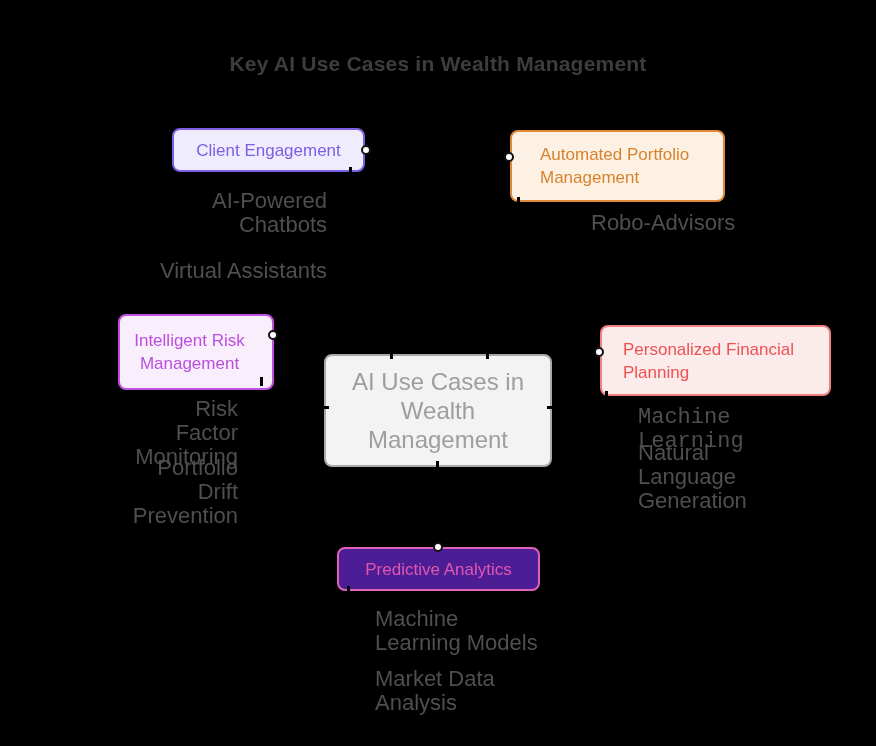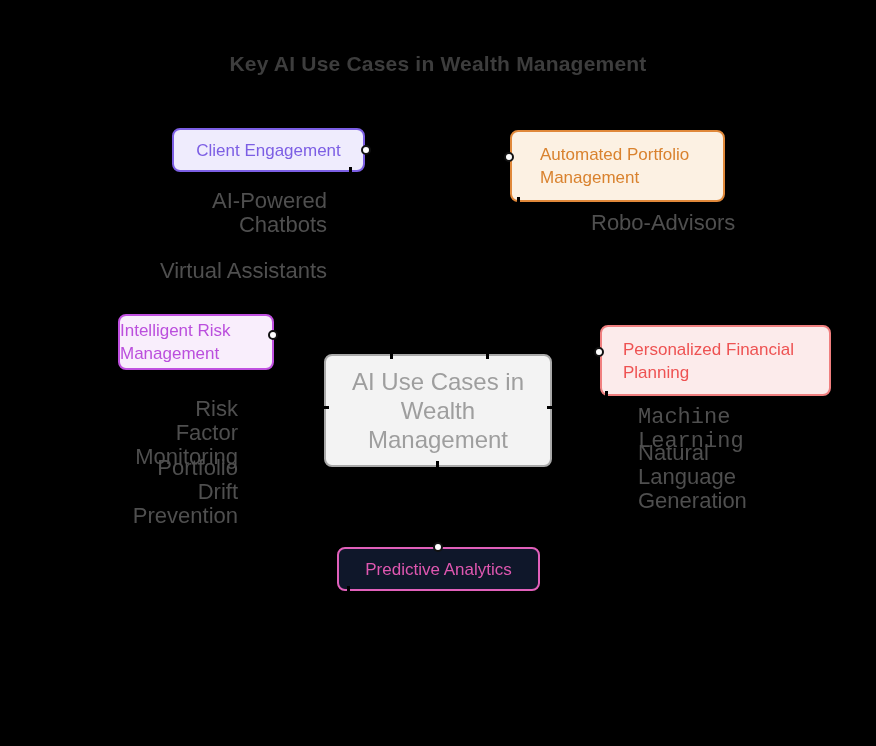--- a/index.html
+++ b/index.html
@@ -33,21 +33,21 @@
     left: 324px; top: 354px;
     width: 228px; height: 113px;
     font-size: 24px;
     line-height: 29px;
     justify-content: flex-end;
     text-align: center;
     padding: 0 22px;
   }
   .b-client  { left: 172px; top: 128px; width: 193px; height: 44px; justify-content: center; text-align: center; }
   .b-auto    { left: 510px; top: 130px; width: 215px; height: 72px; padding-left: 28px; }
-  .b-risk    { left: 118px; top: 314px; width: 156px; height: 56px; padding-right: 13px; justify-content: flex-end; text-align: left; }
+  .b-risk    { left: 118px; top: 314px; width: 156px; height: 76px; padding-right: 13px; justify-content: flex-end; text-align: center; }
   .b-personal{ left: 600px; top: 325px; width: 231px; height: 71px; padding-left: 21px; }
   .b-predict { left: 337px; top: 547px; width: 203px; height: 44px; justify-content: center; text-align: center; }
 
   .child {
     position: absolute;
     font-size: 22px;
     line-height: 24px;
   }
   .right { text-align: right; }
   .c-client-0  { top: 189px; right: 549px; width: 120px; }
@@ -107,35 +107,37 @@
   </div>
 
   <div class="node b-risk" style="background-color: rgb(249, 238, 252); border-color: rgb(192, 80, 224); color: rgb(187, 79, 221);">
     <span>Intelligent Risk Management</span>
   </div>
 
   <div class="node b-personal" style="background-color: rgb(252, 235, 235); border-color: rgb(240, 127, 127); color: rgb(238, 82, 82);">
     <span>Personalized Financial Planning</span>
   </div>
 
-  <div class="node b-predict" style="background-color: #0f172a; border-color: rgb(225, 96, 186); color: rgb(223, 87, 176);">
+  <div class="node b-predict" style="background-color: #4c1d95; border-color: rgb(225, 96, 186); color: rgb(223, 87, 176);">
     <span>Predictive Analytics</span>
   </div>
 
   <div class="child right c-client-0" style="color: rgb(79, 79, 79);">AI-Powered Chatbots</div>
   <div class="child right c-client-1" style="color: rgb(79, 79, 79);">Virtual Assistants</div>
 
   <div class="child c-auto-0" style="color: rgb(79, 79, 79); margin-left: 44px;">Robo-Advisors</div>
 
   <div class="child right c-risk-1" style="color: rgb(79, 79, 79);">Portfolio Drift Prevention</div>
   <div class="child right c-risk-0" style="color: rgb(79, 79, 79);">Risk Factor Monitoring</div>
 
   <div class="child c-personal-0" style="color: rgb(79, 79, 79);">Machine Learning</div>
   <div class="child c-personal-1" style="color: rgb(79, 79, 79);">Natural Language Generation</div>
 
+  <div class="child c-predict-0" style="color: rgb(79, 79, 79);">Machine Learning Models</div>
+  <div class="child c-predict-1" style="color: rgb(79, 79, 79);">Market Data Analysis</div>
 
   <div class="tick v t-center-top1"></div>
   <div class="tick v t-center-top2"></div>
   <div class="tick h t-center-left"></div>
   <div class="tick h t-center-right"></div>
   <div class="tick v t-center-bottom"></div>
   <div class="tick v t-client-bottom"></div>
   <div class="tick v t-auto-bottom"></div>
   <div class="tick v t-risk-bottom"></div>
   <div class="tick v t-personal-bottom"></div>

